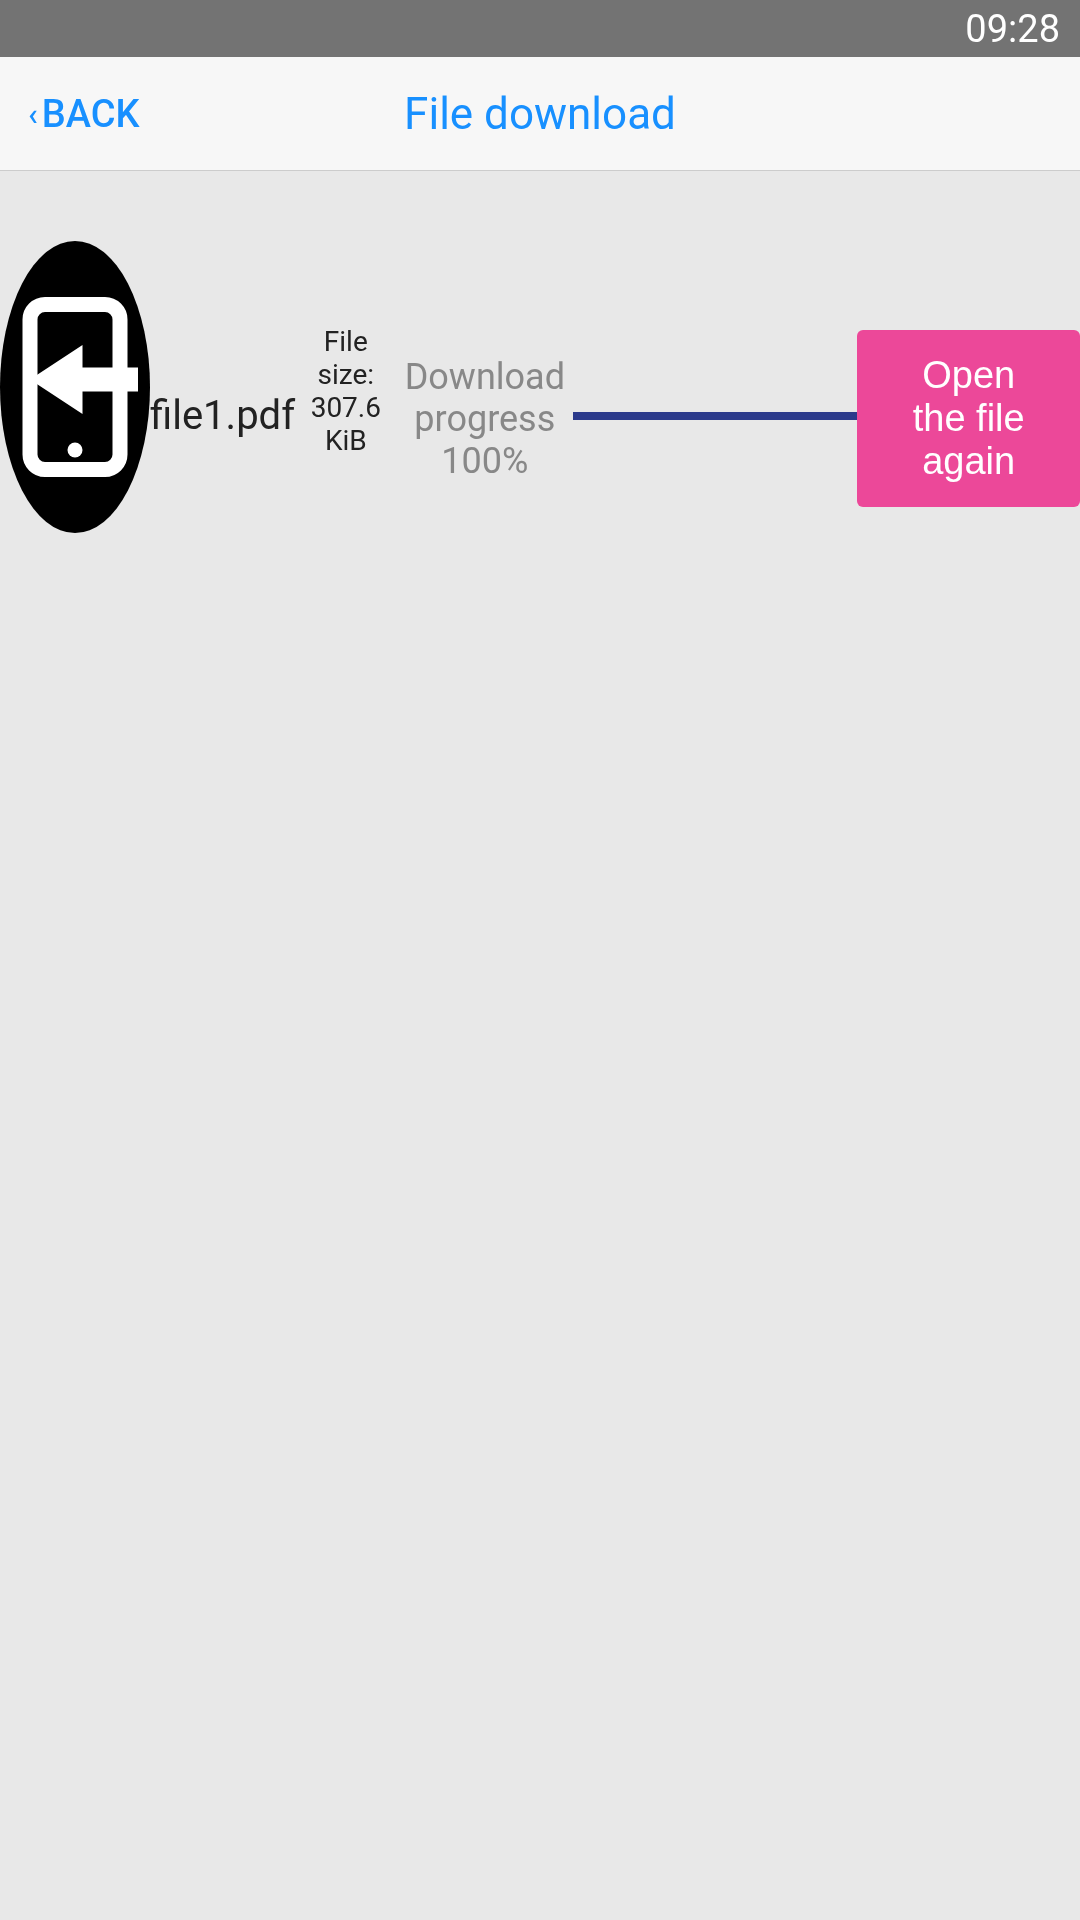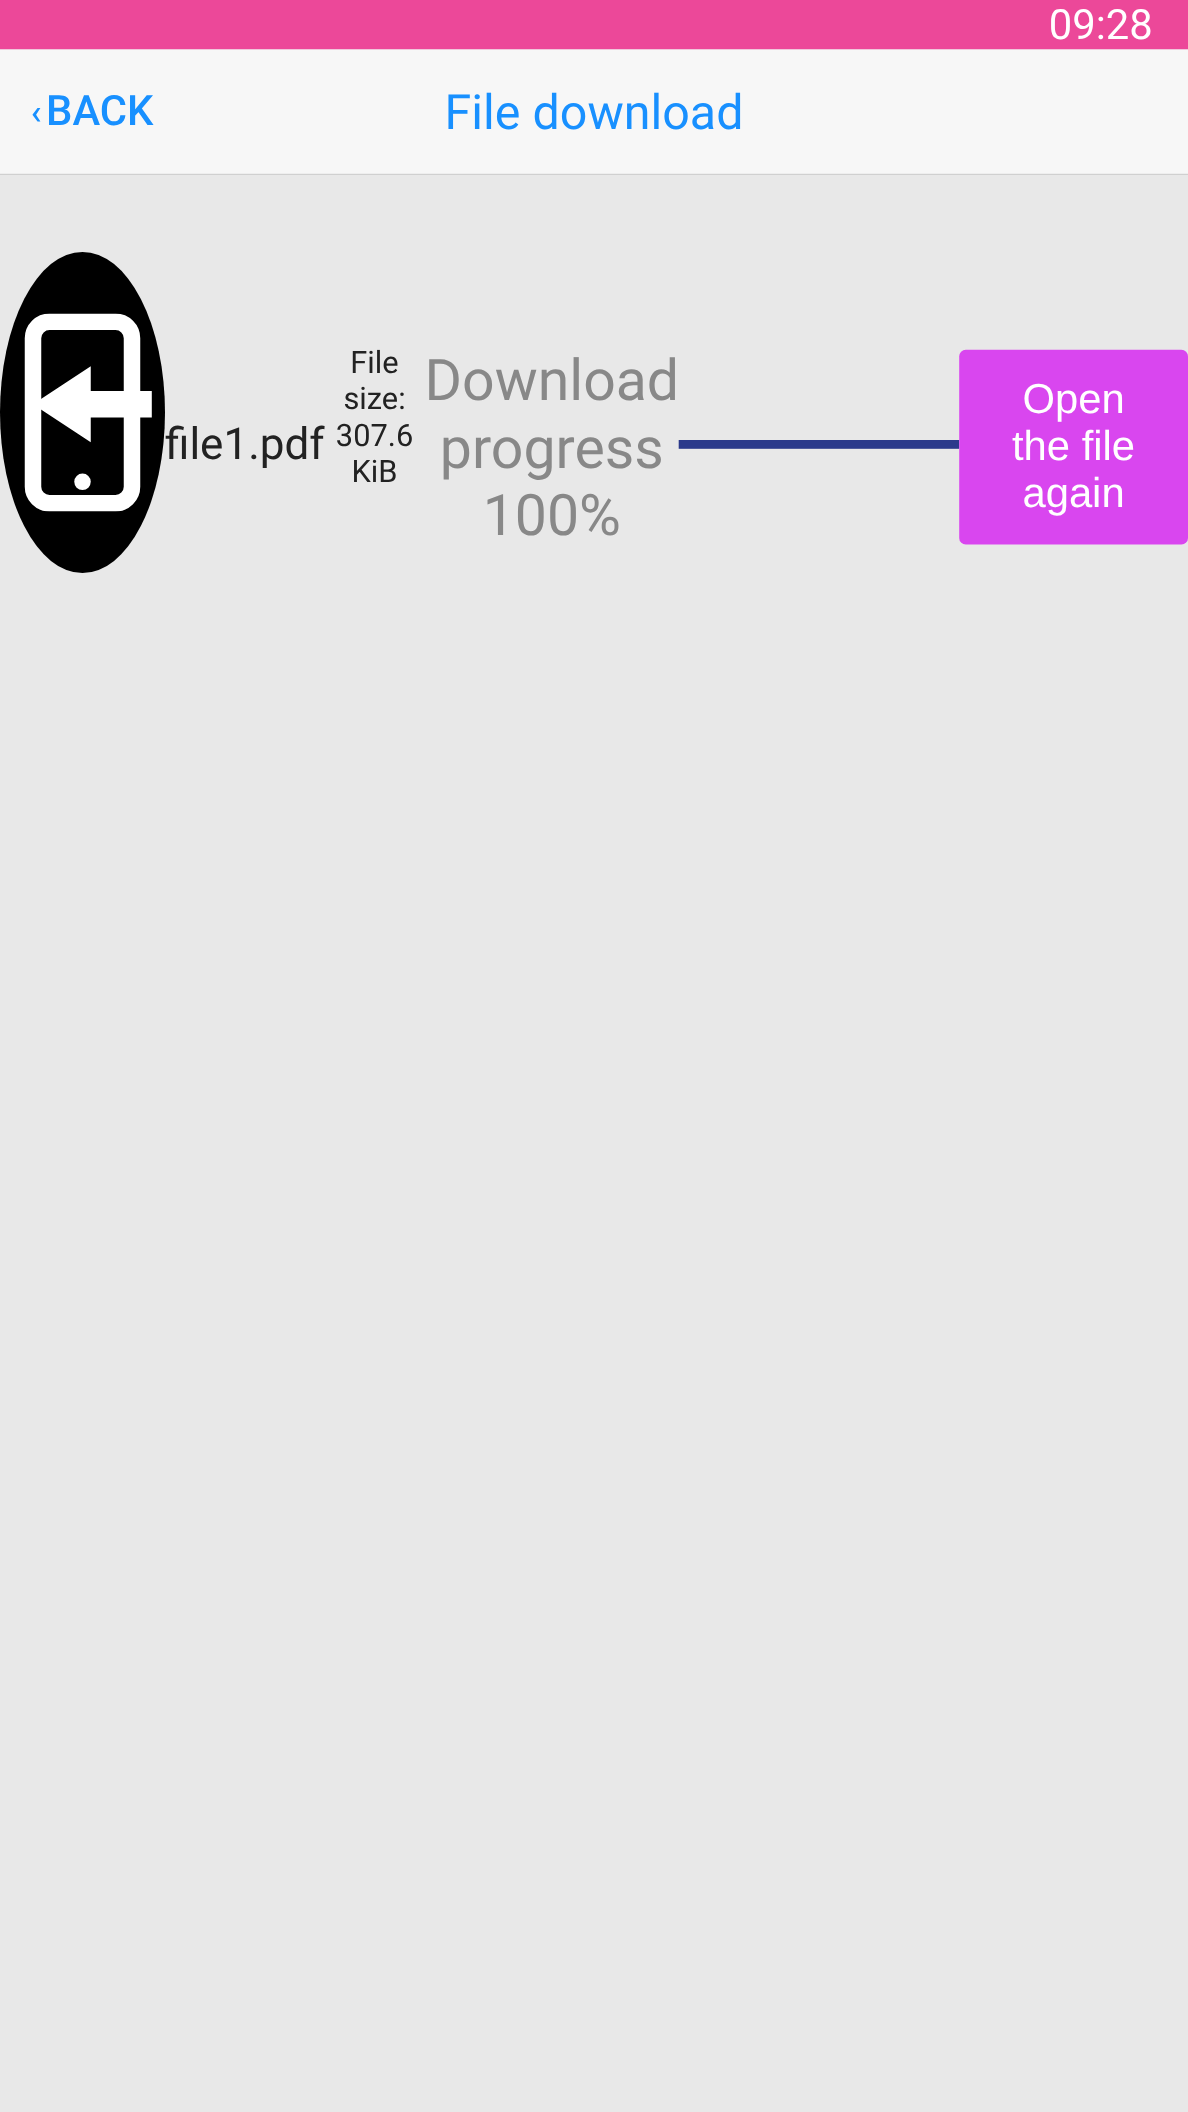--- a/index.html
+++ b/index.html
@@ -9,27 +9,27 @@
     }
     body {
       width: 1080px;
       height: 1920px;
       font-family: -apple-system, BlinkMacSystemFont, "Segoe UI", Roboto, Helvetica, Arial, sans-serif;
       background: #e8e8e8;
       overflow: hidden;
     }
     .status-bar {
       width: 100%;
-      height: 45px;
-      background: #ec4899;
+      height: 57px;
+      background: #737373;
       color: #fff;
       display: flex;
       justify-content: flex-end;
       align-items: center;
-      padding-right: 32px;
+      padding-right: 20px;
       font-size: 38px;
       font-weight: 400;
     }
     .header {
       width: 100%;
       height: 114px;
       background: #f7f7f7;
       border-bottom: 1px solid #ccc;
       display: flex;
       align-items: center;
@@ -83,37 +83,37 @@
       text-align: center;
     }
     .file-size {
       margin-top: 8px;
       font-size: 28px;
       color: #222;
       text-align: center;
     }
     .progress-text {
       margin-top: 64px;
-      font-size: 52px;
+      font-size: 36px;
       color: #888;
       text-align: center;
     }
     .progress-bar-container {
       width: 654px;
       height: 8px;
       margin-top: 58px;
       background: #e0e0e0;
     }
     .progress-bar-fill {
       height: 100%;
       background: #2b3a8b;
     }
     .open-button {
       margin-top: 62px;
-      background: #d946ef;
+      background: #ec4899;
       color: #fff;
       font-size: 38px;
       padding: 24px 42px;
       border: none;
       border-radius: 6px;
       cursor: pointer;
     }
   </style>
 </head>
 <body>

